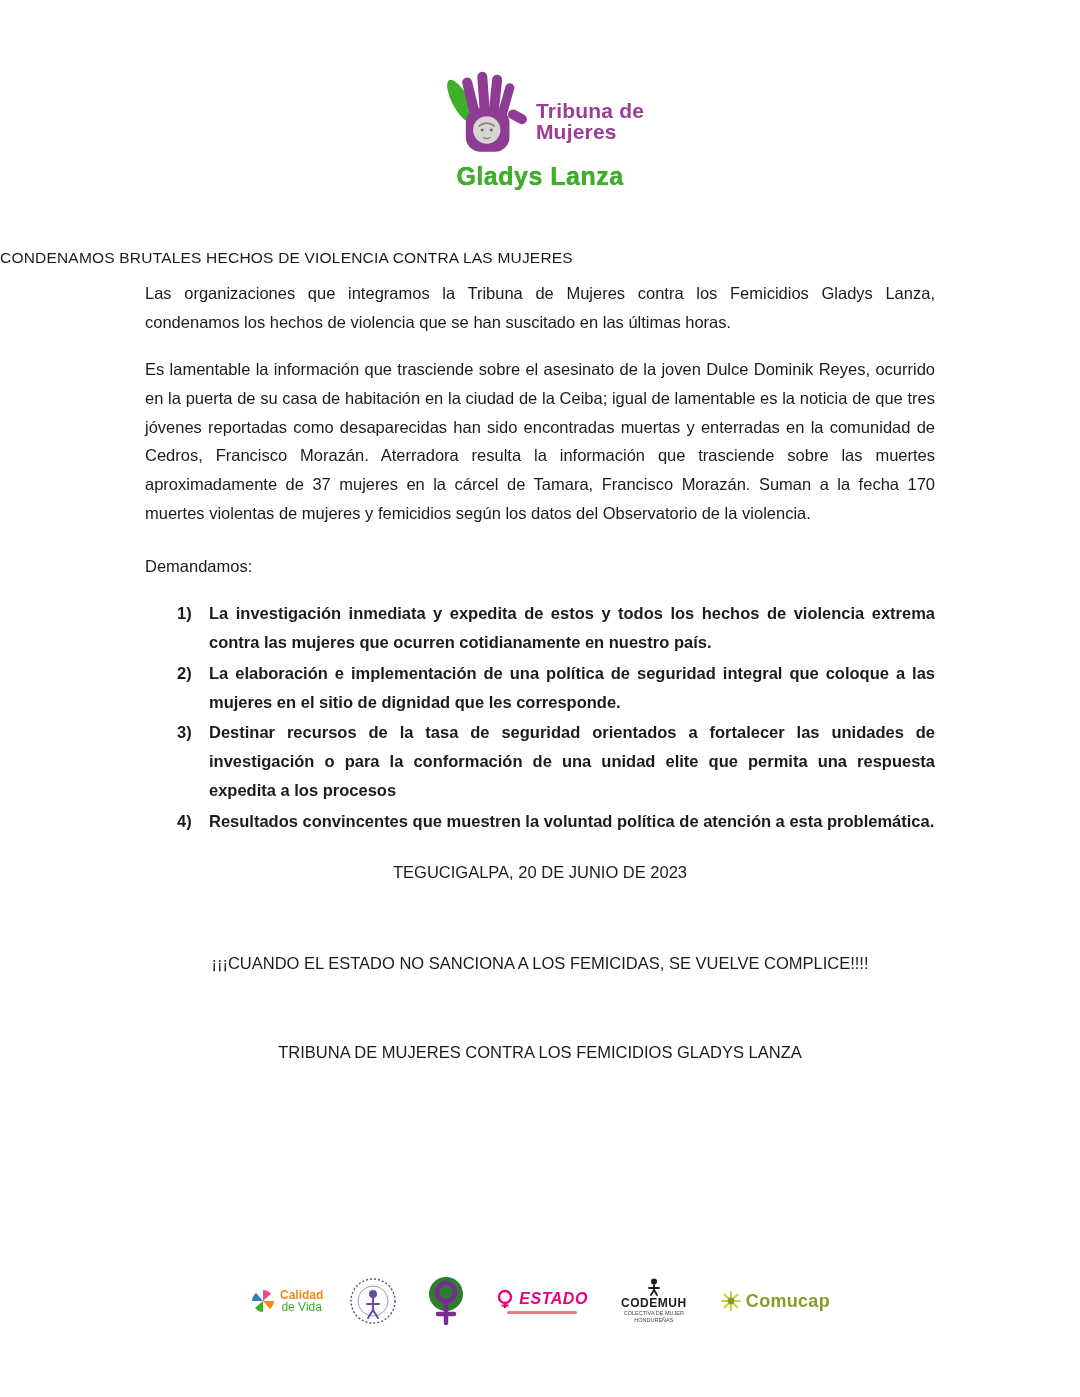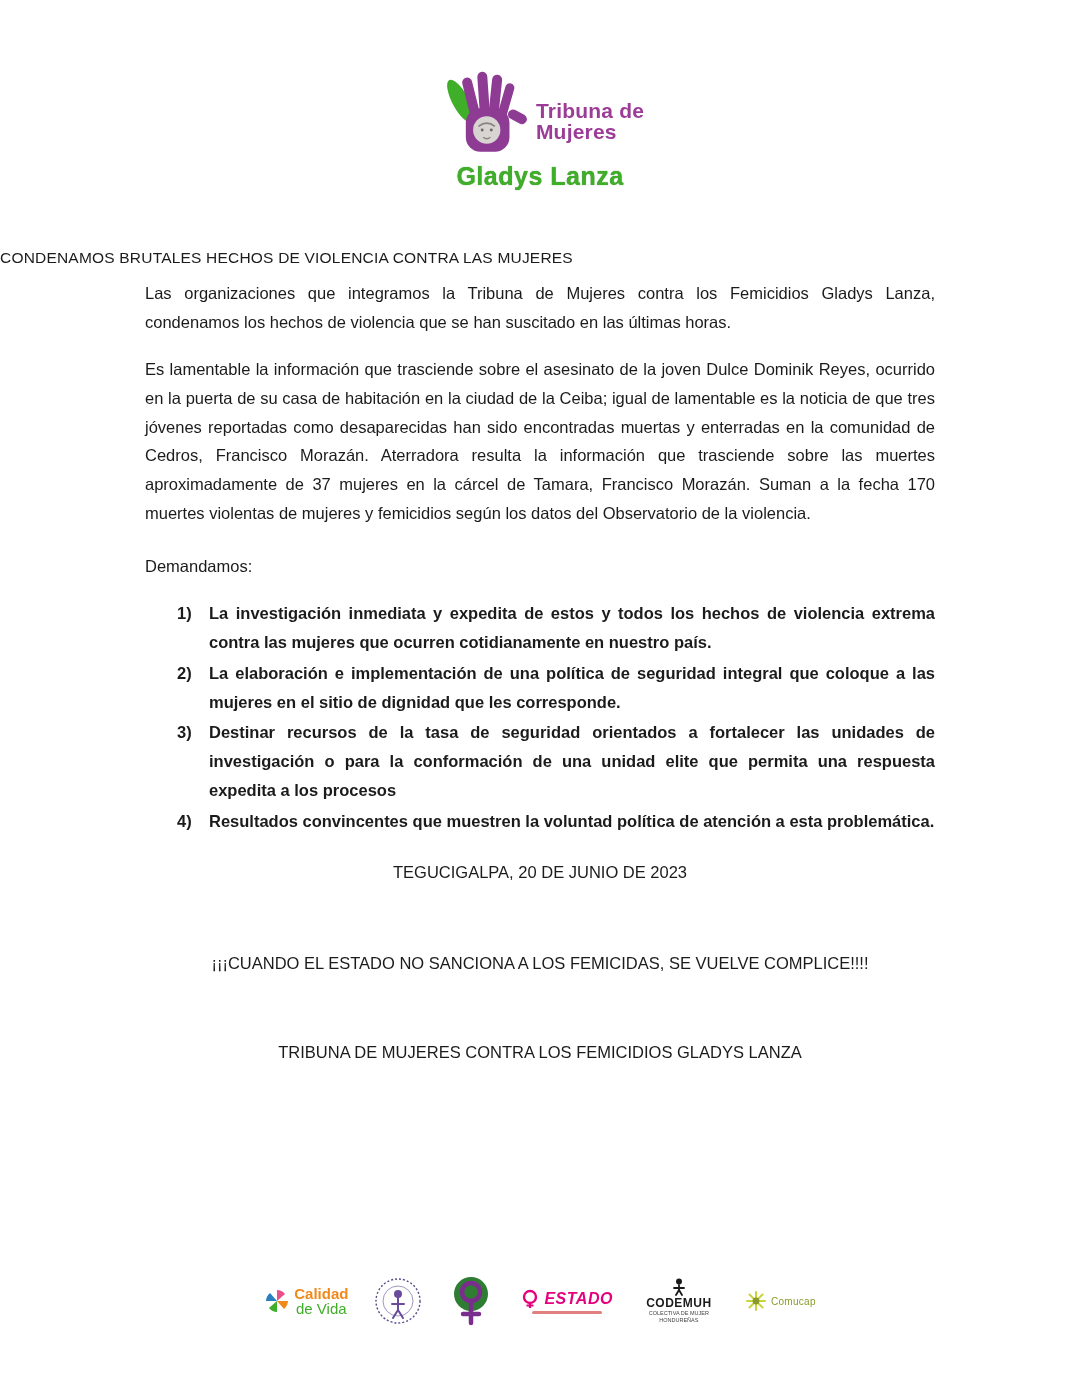--- a/index.html
+++ b/index.html
@@ -27,28 +27,28 @@
     text-align:justify;margin-bottom:2px;font-weight:bold;}
   ol.demands li::before{content:counter(d) ")";position:absolute;left:0;top:0;}
   .dateline{margin-top:22px;text-align:center;font-size:16.5px;}
   .slogan{margin-top:62px;text-align:center;font-size:16.5px;}
   .signature{margin-top:60px;text-align:center;font-size:16.5px;}
   
   .footer-logos{position:absolute;left:0;right:0;bottom:70px;
     display:flex;justify-content:center;align-items:center;gap:26px;}
   .flogo{display:flex;flex-direction:column;align-items:center;font-size:9px;}
   .flogo-row{display:flex;align-items:center;gap:4px;}
-  .cv-text{line-height:1;font-weight:700;font-size:15px;}
+  .cv-text{line-height:1;font-weight:700;font-size:12px;}
   .cv-1{color:#f08a1d;}
   .cv-2{color:#3fae29;font-weight:400;text-align:center;}
   .apomuh-label{color:#e5007e;font-weight:800;font-style:italic;font-size:16px;letter-spacing:.5px;}
   .apomuh-sub{width:70px;height:3px;background:#d23a3a;opacity:.65;border-radius:2px;margin-top:2px;}
   .codemuh-label{font-weight:800;font-size:12px;color:#1b1b1b;letter-spacing:.5px;}
   .codemuh-sub{font-size:5.5px;color:#444;text-align:center;line-height:1.2;max-width:80px;}
-  .comucap-label{color:#8a9a2a;font-weight:400;font-size:10px;letter-spacing:.3px;}
+  .comucap-label{color:#8a9a2a;font-weight:700;font-size:18px;letter-spacing:.3px;}
 </style>
 </head>
 <body>
 
 <div class="page">
 
   <div class="logo-wrap">
     <div class="logo-top">
       <svg class="logo-hand" viewBox="0 0 100 110" xmlns="http://www.w3.org/2000/svg">
 

